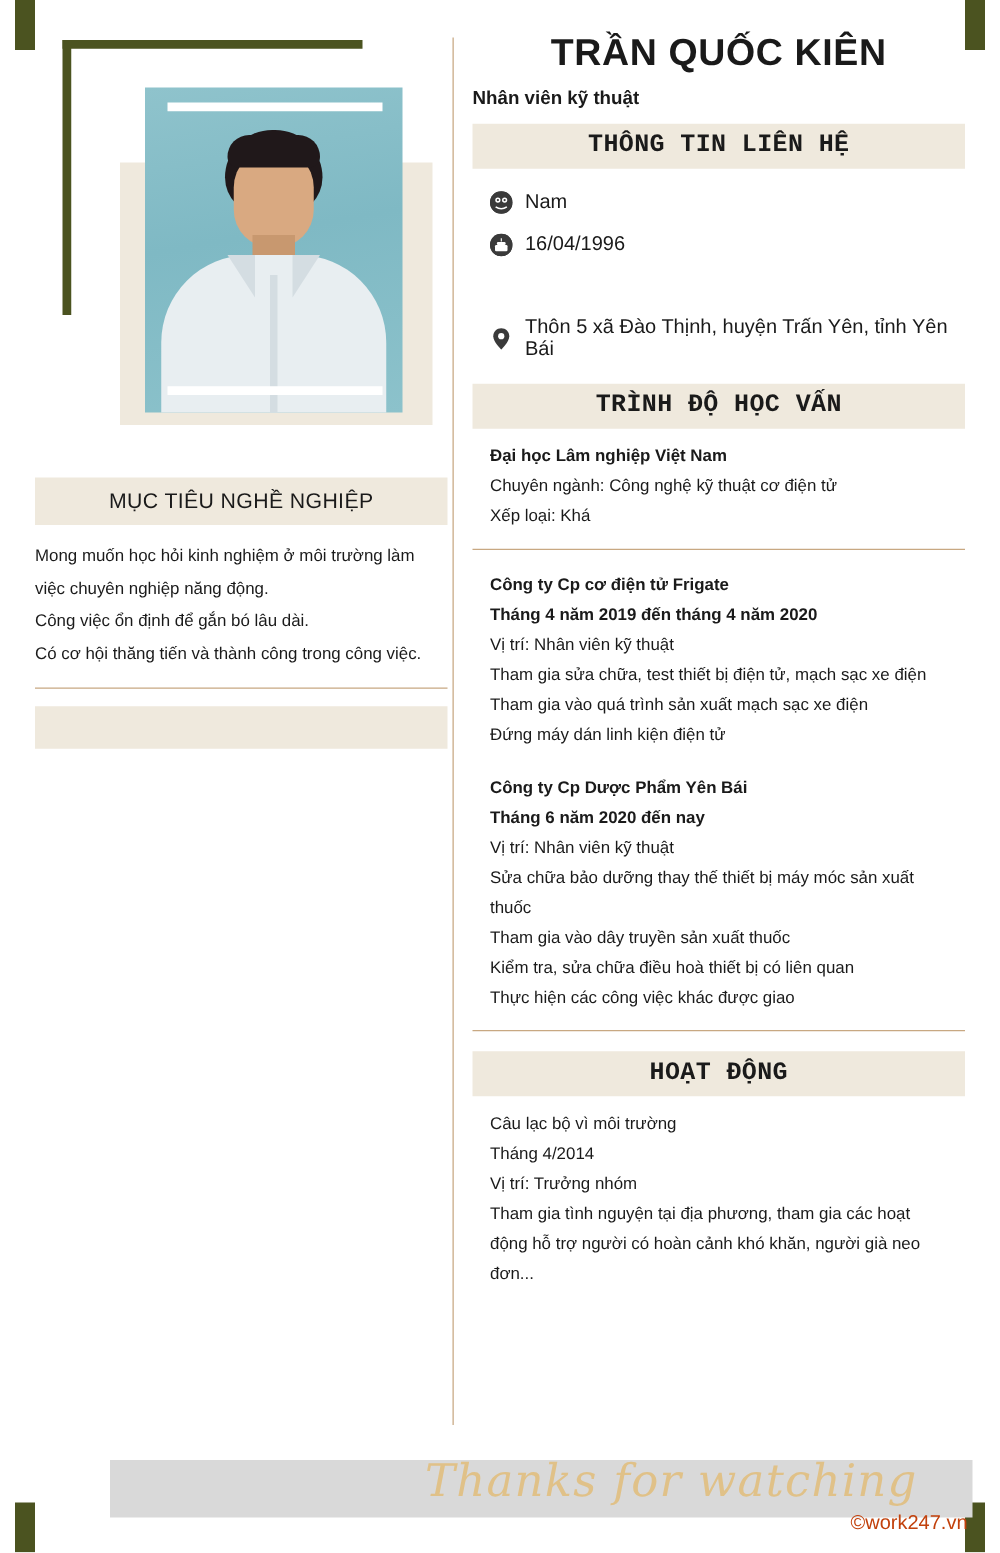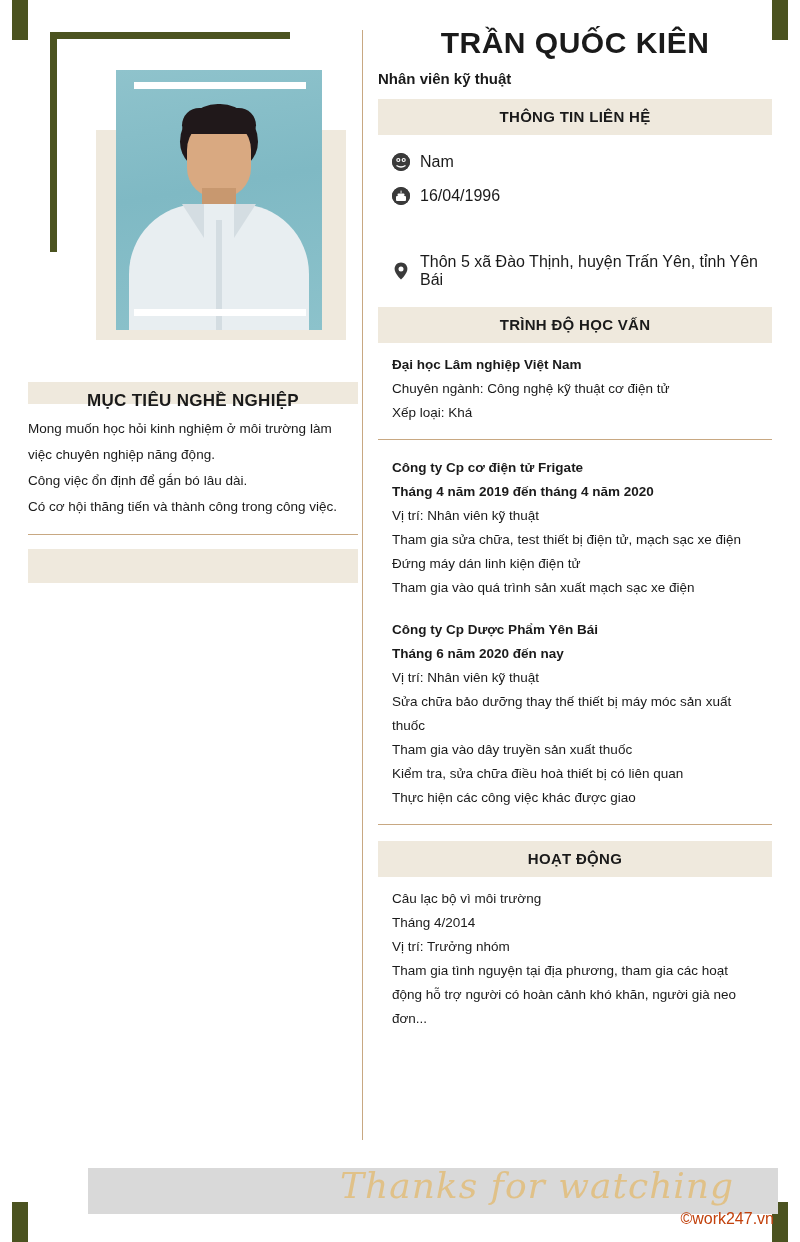--- a/index.html
+++ b/index.html
@@ -124,25 +124,25 @@
   }
   .ph-band-bot {
     position: absolute; left: 18px; bottom: 14px;
     width: 172px; height: 7px;
     background: #ffffff;
   }
 
   .left-heading {
     margin: 52px 0 0 0;
     background: #efe9dd;
-    height: 22px;
+    height: 38px;
     line-height: 38px;
     text-align: center;
     font-size: 17px;
-    font-weight: bold;
+    font-weight: normal;
     letter-spacing: .3px;
   }
   .left-body {
     margin-top: 12px;
     font-size: 13.5px;
     line-height: 26px;
   }
   .left-rule {
     margin-top: 14px;
     height: 1px;
@@ -170,24 +170,25 @@
   .role {
     font-size: 15px;
     font-weight: bold;
     margin: 0 0 12px 0;
   }
   .sec-heading {
     background: #efe9dd;
     height: 36px;
     line-height: 36px;
     text-align: center;
-    font-size: 15px;
+    font-size: 20px;
     font-weight: bold;
     letter-spacing: .3px;
     margin-bottom: 10px;
+    font-family: Liberation Mono, monospace;
   }
   .contact-list { margin: 18px 0 0 14px; }
   .contact-row {
     display: flex;
     align-items: center;
     gap: 10px;
     margin-bottom: 16px;
     font-size: 16px;
   }
   .contact-row.addr { margin-top: 48px; }
@@ -330,22 +331,22 @@
     </div>
     <div class="sec-rule"></div>
 
     <div class="sec-body">
 
       <div class="block">
         <div class="row b">Công ty Cp cơ điện tử Frigate</div>
         <div class="row b">Tháng 4 năm 2019 đến tháng 4 năm 2020</div>
         <div class="row">Vị trí: Nhân viên kỹ thuật</div>
         <div class="row">Tham gia sửa chữa, test thiết bị điện tử, mạch sạc xe điện</div>
+        <div class="row">Tham gia vào quá trình sản xuất mạch sạc xe điện</div>
         <div class="row">Đứng máy dán linh kiện điện tử</div>
-        <div class="row">Tham gia vào quá trình sản xuất mạch sạc xe điện</div>
       </div>
 
       <div class="gap"></div>
 
       <div class="block">
         <div class="row b">Công ty Cp Dược Phẩm Yên Bái</div>
         <div class="row b">Tháng 6 năm 2020 đến nay</div>
         <div class="row">Vị trí: Nhân viên kỹ thuật</div>
         <div class="row">Sửa chữa bảo dưỡng thay thế thiết bị máy móc sản xuất</div>
         <div class="row">thuốc</div>

